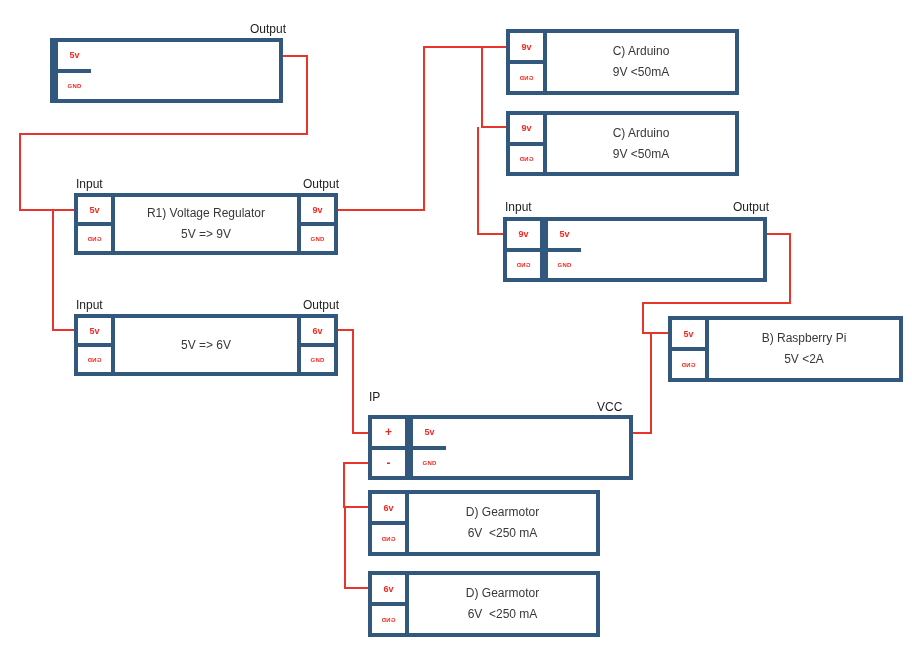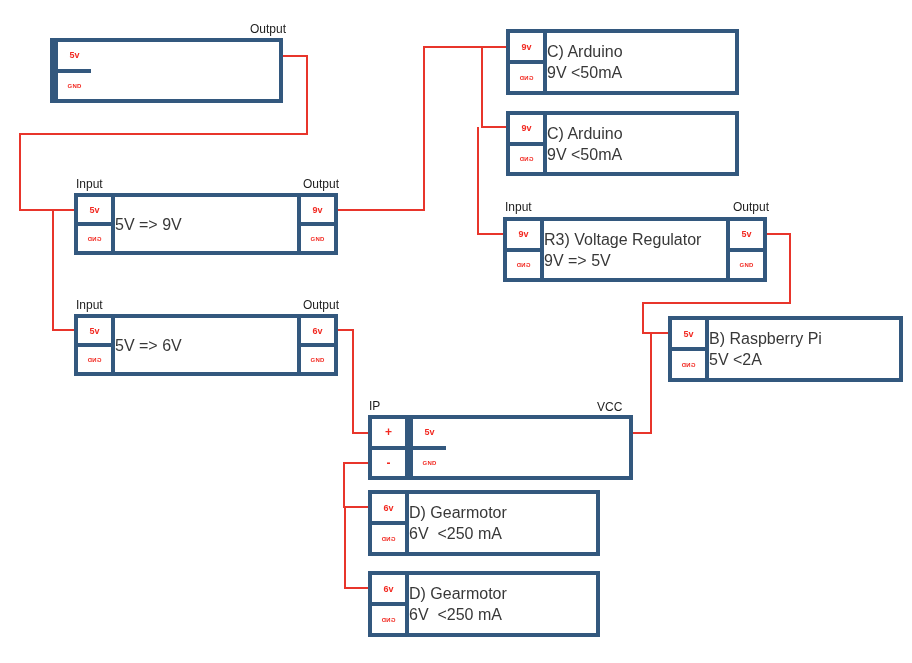--- a/index.html
+++ b/index.html
@@ -20,22 +20,22 @@
   .port {
     flex:1; display:flex; align-items:center; justify-content:center;
     color:var(--red); font-weight:bold; font-size:9px;
   }
   .port + .port { border-top:4px solid var(--blue); }
   .port.gnd { font-size:6px; letter-spacing:.2px; }
   .port.gnd.mirror { transform:scaleX(-1); }
   .port.sign { font-size:12px; }
 
   .body {
-    flex:1; display:flex; flex-direction:column; align-items:flex-start;
-    justify-content:center; color:var(--ink); font-size:16px; line-height:21px;
+    flex:1; display:flex; flex-direction:column; align-items:center;
+    justify-content:center; color:var(--ink); font-size:12px; line-height:21px;
   }
   .body .line { white-space:pre; }
 
   .plabel {
     position:absolute; z-index:2; font-size:12px; color:#1d1d1d; line-height:14px;
   }
 </style>
 </head>
 <body>
 
@@ -54,36 +54,37 @@
       <polyline points="345,507 345,588 368,588" fill="none" stroke="#e8352b" stroke-width="2"></polyline>
     </svg>
 
   <div class="plabel" style="left:250px;top:22px">Output</div>
   <div class="plabel" style="left:76px;top:177px">Input</div>
   <div class="plabel" style="left:303px;top:177px">Output</div>
   <div class="plabel" style="left:76px;top:298px">Input</div>
   <div class="plabel" style="left:303px;top:298px">Output</div>
   <div class="plabel" style="left:505px;top:200px">Input</div>
   <div class="plabel" style="left:733px;top:200px">Output</div>
-  <div class="plabel" style="left:369px;top:399px">IP</div>
+  <div class="plabel" style="left:369px;top:390px">IP</div>
   <div class="plabel" style="left:597px;top:400px">VCC</div>
 
   <div class="box" style="left:50px;top:38px;width:233px;height:65px">
     <div class="ports right">
       <div class="port v">5v</div>
       <div class="port gnd">GND</div>
     </div>
   </div>
 
   <div class="box" style="left:74px;top:193px;width:264px;height:62px">
     <div class="ports left">
       <div class="port v">5v</div>
       <div class="port gnd mirror">GND</div>
     </div>
     <div class="body">
+      <div class="line">R1) Voltage Regulator</div>
       <div class="line">5V =&gt; 9V</div>
     </div>
     <div class="ports right">
       <div class="port v">9v</div>
       <div class="port gnd">GND</div>
     </div>
   </div>
 
   <div class="box" style="left:74px;top:314px;width:264px;height:62px">
     <div class="ports left">
@@ -118,24 +119,20 @@
     <div class="body">
       <div class="line">C) Arduino</div>
       <div class="line">9V &lt;50mA</div>
     </div>
   </div>
 
   <div class="box" style="left:503px;top:217px;width:264px;height:65px">
     <div class="ports left">
       <div class="port v">9v</div>
       <div class="port gnd mirror">GND</div>
-    </div>
-    <div class="body">
-      <div class="line">R3) Voltage Regulator</div>
-      <div class="line">9V =&gt; 5V</div>
     </div>
     <div class="ports right">
       <div class="port v">5v</div>
       <div class="port gnd">GND</div>
     </div>
   </div>
 
   <div class="box" style="left:668px;top:316px;width:235px;height:66px">
     <div class="ports left">
       <div class="port v">5v</div>

